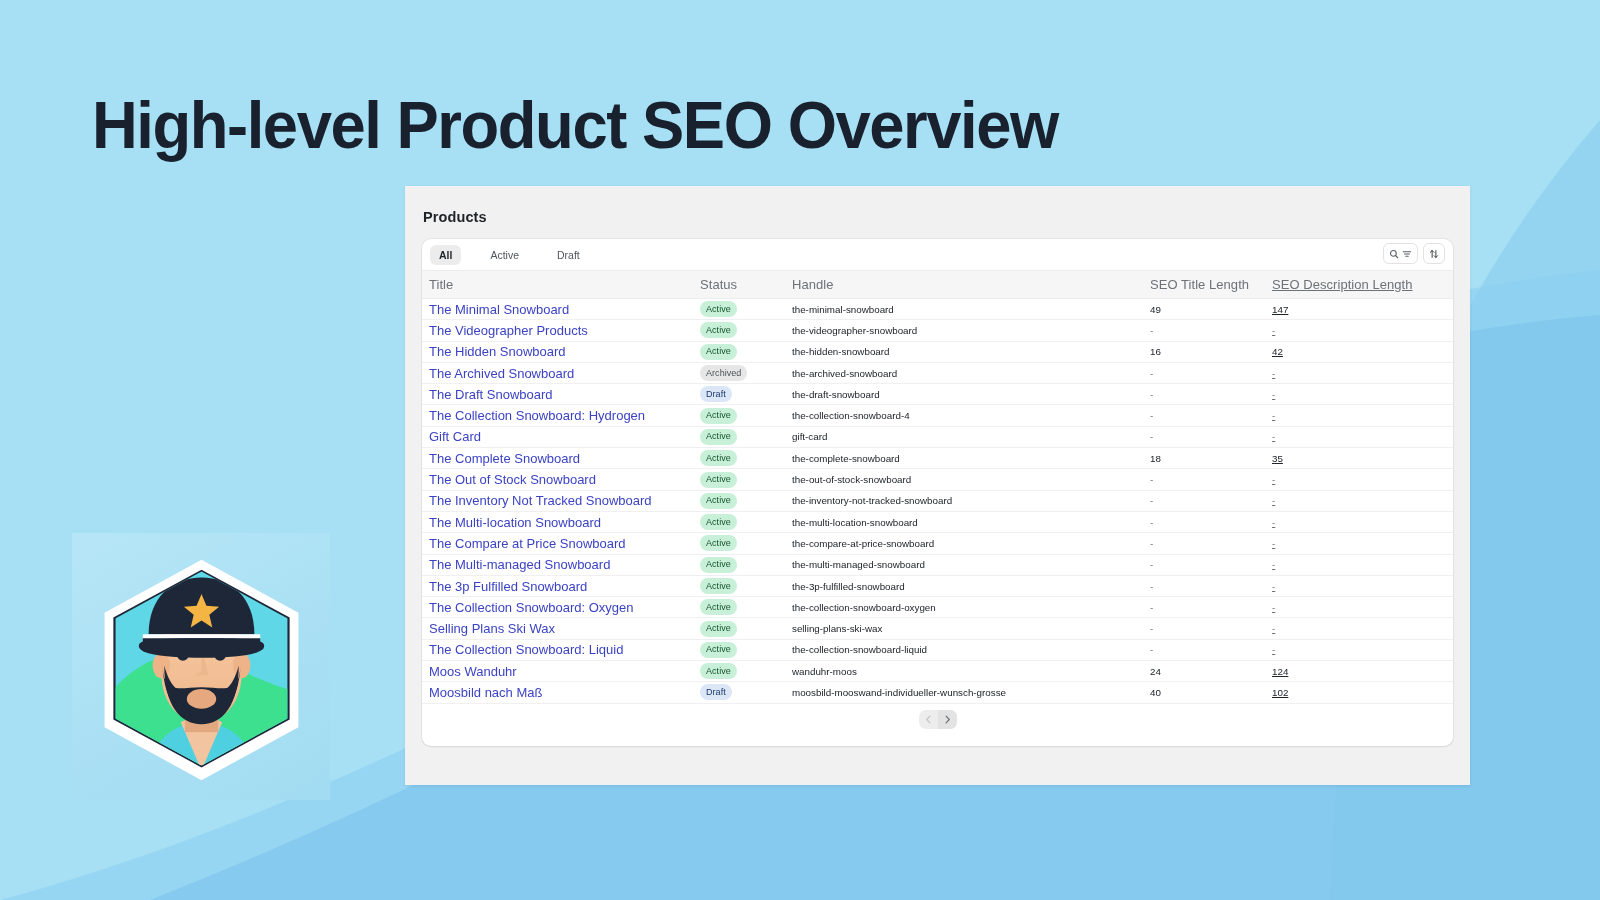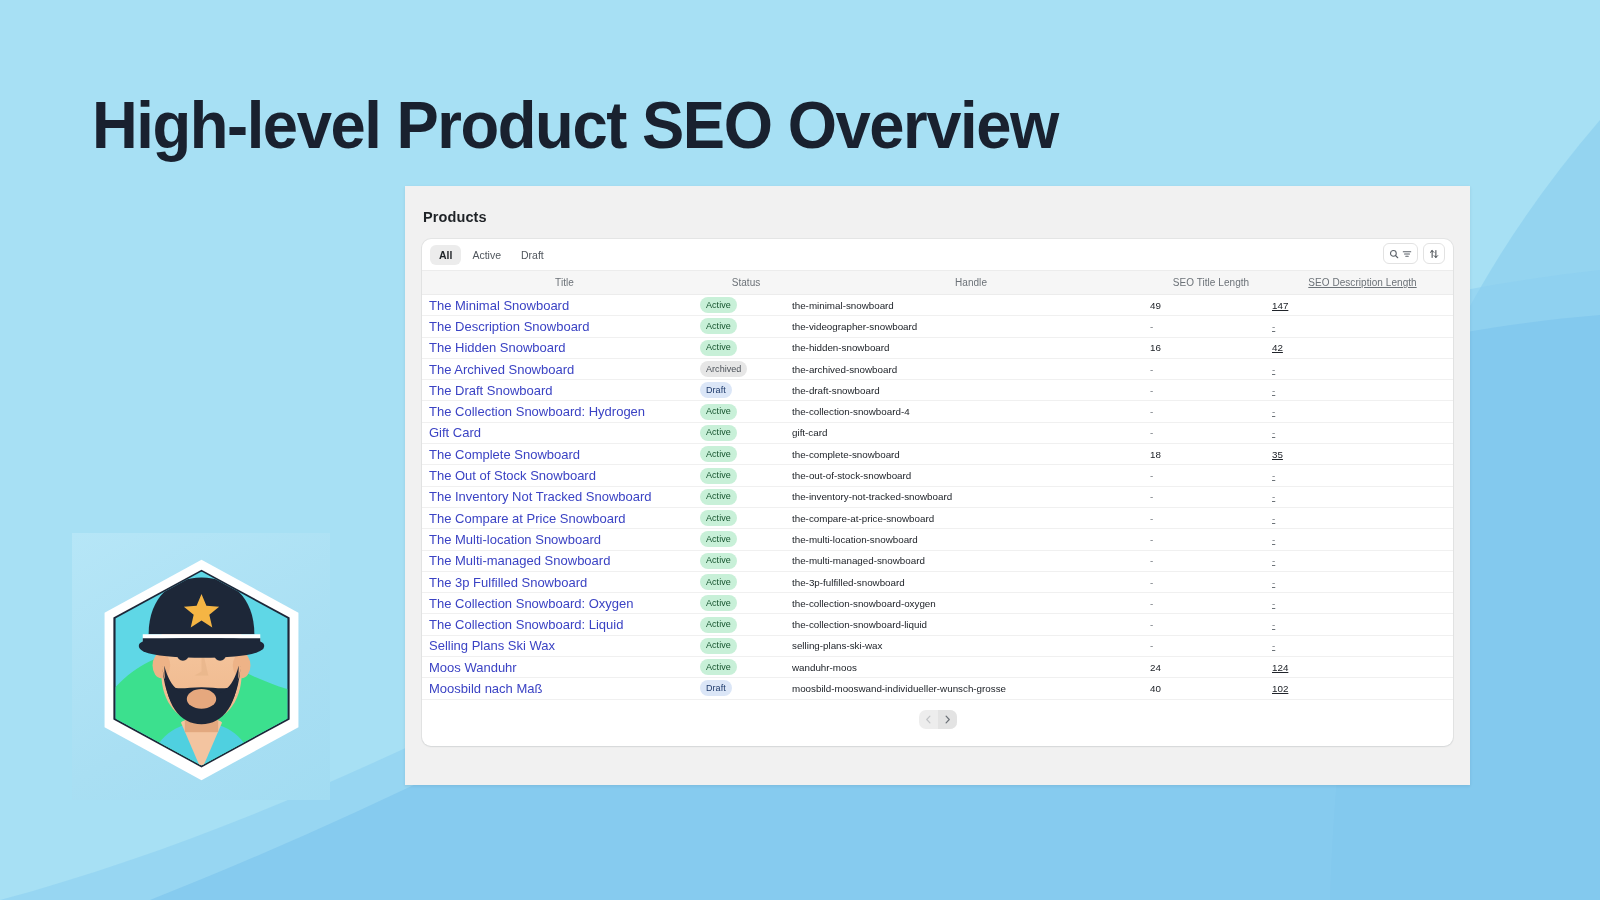--- a/index.html
+++ b/index.html
@@ -80,21 +80,21 @@
     height: 31px;
     display: flex;
     align-items: center;
     padding: 0 8px;
   }
   .tab {
     font-size: 10.5px;
     color: #50565d;
     padding: 4px 9px;
     border-radius: 6px;
-    margin-right: 2px;
+    margin-right: 20px;
     line-height: 12px;
     cursor: pointer;
     white-space: nowrap;
   }
   .tab.selected { background: #ececec; color: #1f2327; font-weight: 600; }
 
   
   #card-actions {
     position: absolute;
     right: 8px; top: 4px;
@@ -113,22 +113,22 @@
     gap: 3px;
     padding: 0 5px;
     cursor: pointer;
   }
   .icon-btn svg { display: block; }
 
   
   table { width: 100%; border-collapse: collapse; table-layout: fixed; }
   thead tr { background: #f6f6f6; }
   thead th {
-    text-align: center;
-    font-size: 10px;
+    text-align: left;
+    font-size: 13px;
     font-weight: 400;
     color: #6c7278;
     padding: 6px 0 6px 0;
     border-top: 1px solid #ececec;
     border-bottom: 1px solid #ececec;
     letter-spacing: .05px;
   }
   tbody td {
     font-size: 9.8px;
     color: #20242a;
@@ -304,21 +304,21 @@
         </thead>
         <tbody id="table-body">
             <tr>
               <td class="c-title"><span class="prod-link">The Minimal Snowboard</span></td>
               <td class="c-status"><span class="badge badge-active">Active</span></td>
               <td class="c-handle">the-minimal-snowboard</td>
               <td class="c-seot">49</td>
               <td class="c-seod">147</td>
             </tr>
             <tr>
-              <td class="c-title"><span class="prod-link">The Description Snowboard</span></td>
+              <td class="c-title"><span class="prod-link">The Videographer Products</span></td>
               <td class="c-status"><span class="badge badge-active">Active</span></td>
               <td class="c-handle">the-videographer-snowboard</td>
               <td class="c-seot muted">-</td>
               <td class="c-seod muted">-</td>
             </tr>
             <tr>
               <td class="c-title"><span class="prod-link">The Hidden Snowboard</span></td>
               <td class="c-status"><span class="badge badge-active">Active</span></td>
               <td class="c-handle">the-hidden-snowboard</td>
               <td class="c-seot">16</td>
@@ -367,34 +367,34 @@
               <td class="c-seod muted">-</td>
             </tr>
             <tr>
               <td class="c-title"><span class="prod-link">The Inventory Not Tracked Snowboard</span></td>
               <td class="c-status"><span class="badge badge-active">Active</span></td>
               <td class="c-handle">the-inventory-not-tracked-snowboard</td>
               <td class="c-seot muted">-</td>
               <td class="c-seod muted">-</td>
             </tr>
             <tr>
+              <td class="c-title"><span class="prod-link">The Multi-location Snowboard</span></td>
+              <td class="c-status"><span class="badge badge-active">Active</span></td>
+              <td class="c-handle">the-multi-location-snowboard</td>
+              <td class="c-seot muted">-</td>
+              <td class="c-seod muted">-</td>
+            </tr>
+            <tr>
               <td class="c-title"><span class="prod-link">The Compare at Price Snowboard</span></td>
               <td class="c-status"><span class="badge badge-active">Active</span></td>
               <td class="c-handle">the-compare-at-price-snowboard</td>
               <td class="c-seot muted">-</td>
               <td class="c-seod muted">-</td>
             </tr>
             <tr>
-              <td class="c-title"><span class="prod-link">The Multi-location Snowboard</span></td>
-              <td class="c-status"><span class="badge badge-active">Active</span></td>
-              <td class="c-handle">the-multi-location-snowboard</td>
-              <td class="c-seot muted">-</td>
-              <td class="c-seod muted">-</td>
-            </tr>
-            <tr>
               <td class="c-title"><span class="prod-link">The Multi-managed Snowboard</span></td>
               <td class="c-status"><span class="badge badge-active">Active</span></td>
               <td class="c-handle">the-multi-managed-snowboard</td>
               <td class="c-seot muted">-</td>
               <td class="c-seod muted">-</td>
             </tr>
             <tr>
               <td class="c-title"><span class="prod-link">The 3p Fulfilled Snowboard</span></td>
               <td class="c-status"><span class="badge badge-active">Active</span></td>
               <td class="c-handle">the-3p-fulfilled-snowboard</td>
@@ -402,30 +402,30 @@
               <td class="c-seod muted">-</td>
             </tr>
             <tr>
               <td class="c-title"><span class="prod-link">The Collection Snowboard: Oxygen</span></td>
               <td class="c-status"><span class="badge badge-active">Active</span></td>
               <td class="c-handle">the-collection-snowboard-oxygen</td>
               <td class="c-seot muted">-</td>
               <td class="c-seod muted">-</td>
             </tr>
             <tr>
+              <td class="c-title"><span class="prod-link">Selling Plans Ski Wax</span></td>
+              <td class="c-status"><span class="badge badge-active">Active</span></td>
+              <td class="c-handle">selling-plans-ski-wax</td>
+              <td class="c-seot muted">-</td>
+              <td class="c-seod muted">-</td>
+            </tr>
+            <tr>
               <td class="c-title"><span class="prod-link">The Collection Snowboard: Liquid</span></td>
               <td class="c-status"><span class="badge badge-active">Active</span></td>
               <td class="c-handle">the-collection-snowboard-liquid</td>
-              <td class="c-seot muted">-</td>
-              <td class="c-seod muted">-</td>
-            </tr>
-            <tr>
-              <td class="c-title"><span class="prod-link">Selling Plans Ski Wax</span></td>
-              <td class="c-status"><span class="badge badge-active">Active</span></td>
-              <td class="c-handle">selling-plans-ski-wax</td>
               <td class="c-seot muted">-</td>
               <td class="c-seod muted">-</td>
             </tr>
             <tr>
               <td class="c-title"><span class="prod-link">Moos Wanduhr</span></td>
               <td class="c-status"><span class="badge badge-active">Active</span></td>
               <td class="c-handle">wanduhr-moos</td>
               <td class="c-seot">24</td>
               <td class="c-seod">124</td>
             </tr>

